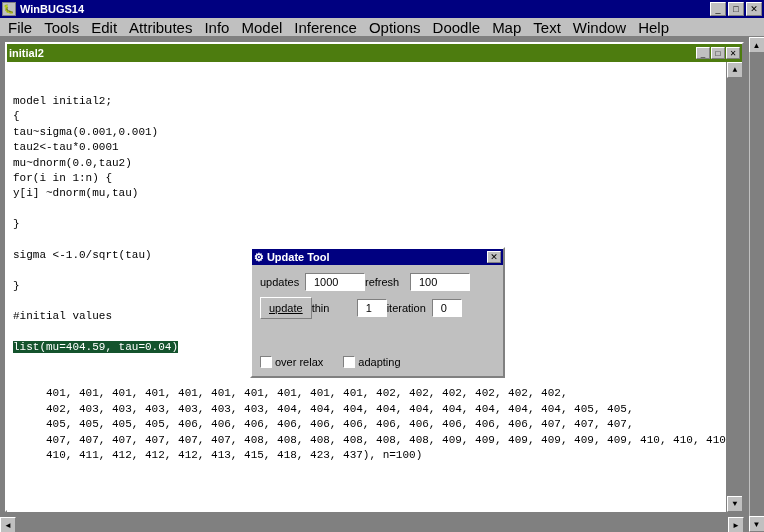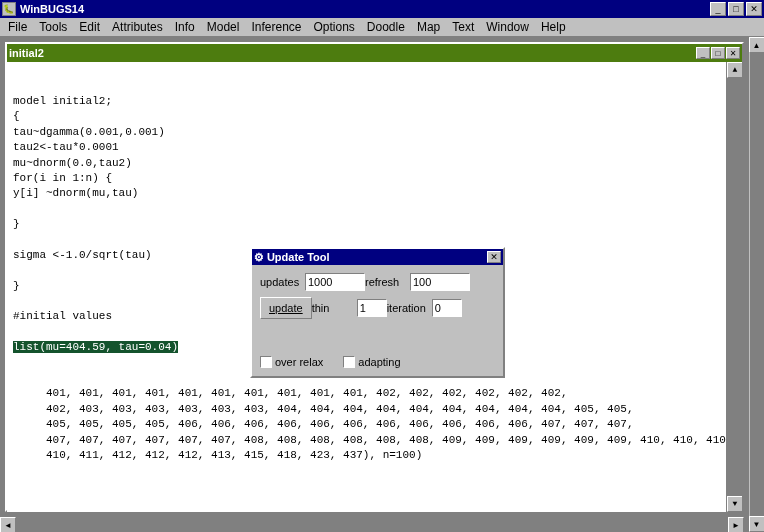--- a/index.html
+++ b/index.html
@@ -62,21 +62,21 @@
     .menu-bar {
       background: #c0c0c0;
       height: 19px;
       display: flex;
       align-items: center;
       border-bottom: 1px solid #808080;
       padding: 0 2px;
     }
     .menu-item {
       padding: 2px 6px;
-      font-size: 12px;
+      font-size: 15px;
       cursor: pointer;
       height: 100%;
       display: flex;
       align-items: center;
     }
 
     
     .workspace {
       background: #808080;
       flex: 1;
@@ -283,21 +283,21 @@
       font-size: 11px;
       min-width: 45px;
     }
     .dialog-input {
       width: 60px;
       height: 18px;
       border: 1px solid;
       border-color: #808080 #ffffff #ffffff #808080;
       background: white;
       font-size: 11px;
-      padding: 1px 2px;
+      padding: 1px 8px;
       font-family: 'MS Sans Serif', Arial, sans-serif;
     }
     .dialog-btn {
       height: 22px;
       padding: 0 8px;
       background: #c0c0c0;
       border: 1px solid;
       border-color: #ffffff #808080 #808080 #ffffff;
       font-size: 11px;
       cursor: pointer;
@@ -391,21 +391,21 @@
         <div class="inner-title-btn">_</div>
         <div class="inner-title-btn">□</div>
         <div class="inner-title-btn">✕</div>
       </div>
     </div>
 
     <div class="code-area">
       <div class="code-content" id="code-content">
           <div class="text-line">model initial2;</div>
           <div class="text-line">{</div>
-          <div class="text-line">tau~dgamma(0.001,0.001)</div>
+          <div class="text-line">tau~sigma(0.001,0.001)</div>
           <div class="text-line">tau2&lt;-tau*0.0001</div>
           <div class="text-line">mu~dnorm(0.0,tau2)</div>
           <div class="text-line">for(i in 1:n) {</div>
           <div class="text-line">y[i] ~dnorm(mu,tau)</div>
           <div class="text-line">&nbsp;</div>
           <div class="text-line">}</div>
           <div class="text-line">&nbsp;</div>
           <div class="text-line">sigma &lt;-1.0/sqrt(tau)</div>
           <div class="text-line">&nbsp;</div>
           <div class="text-line">}</div>

